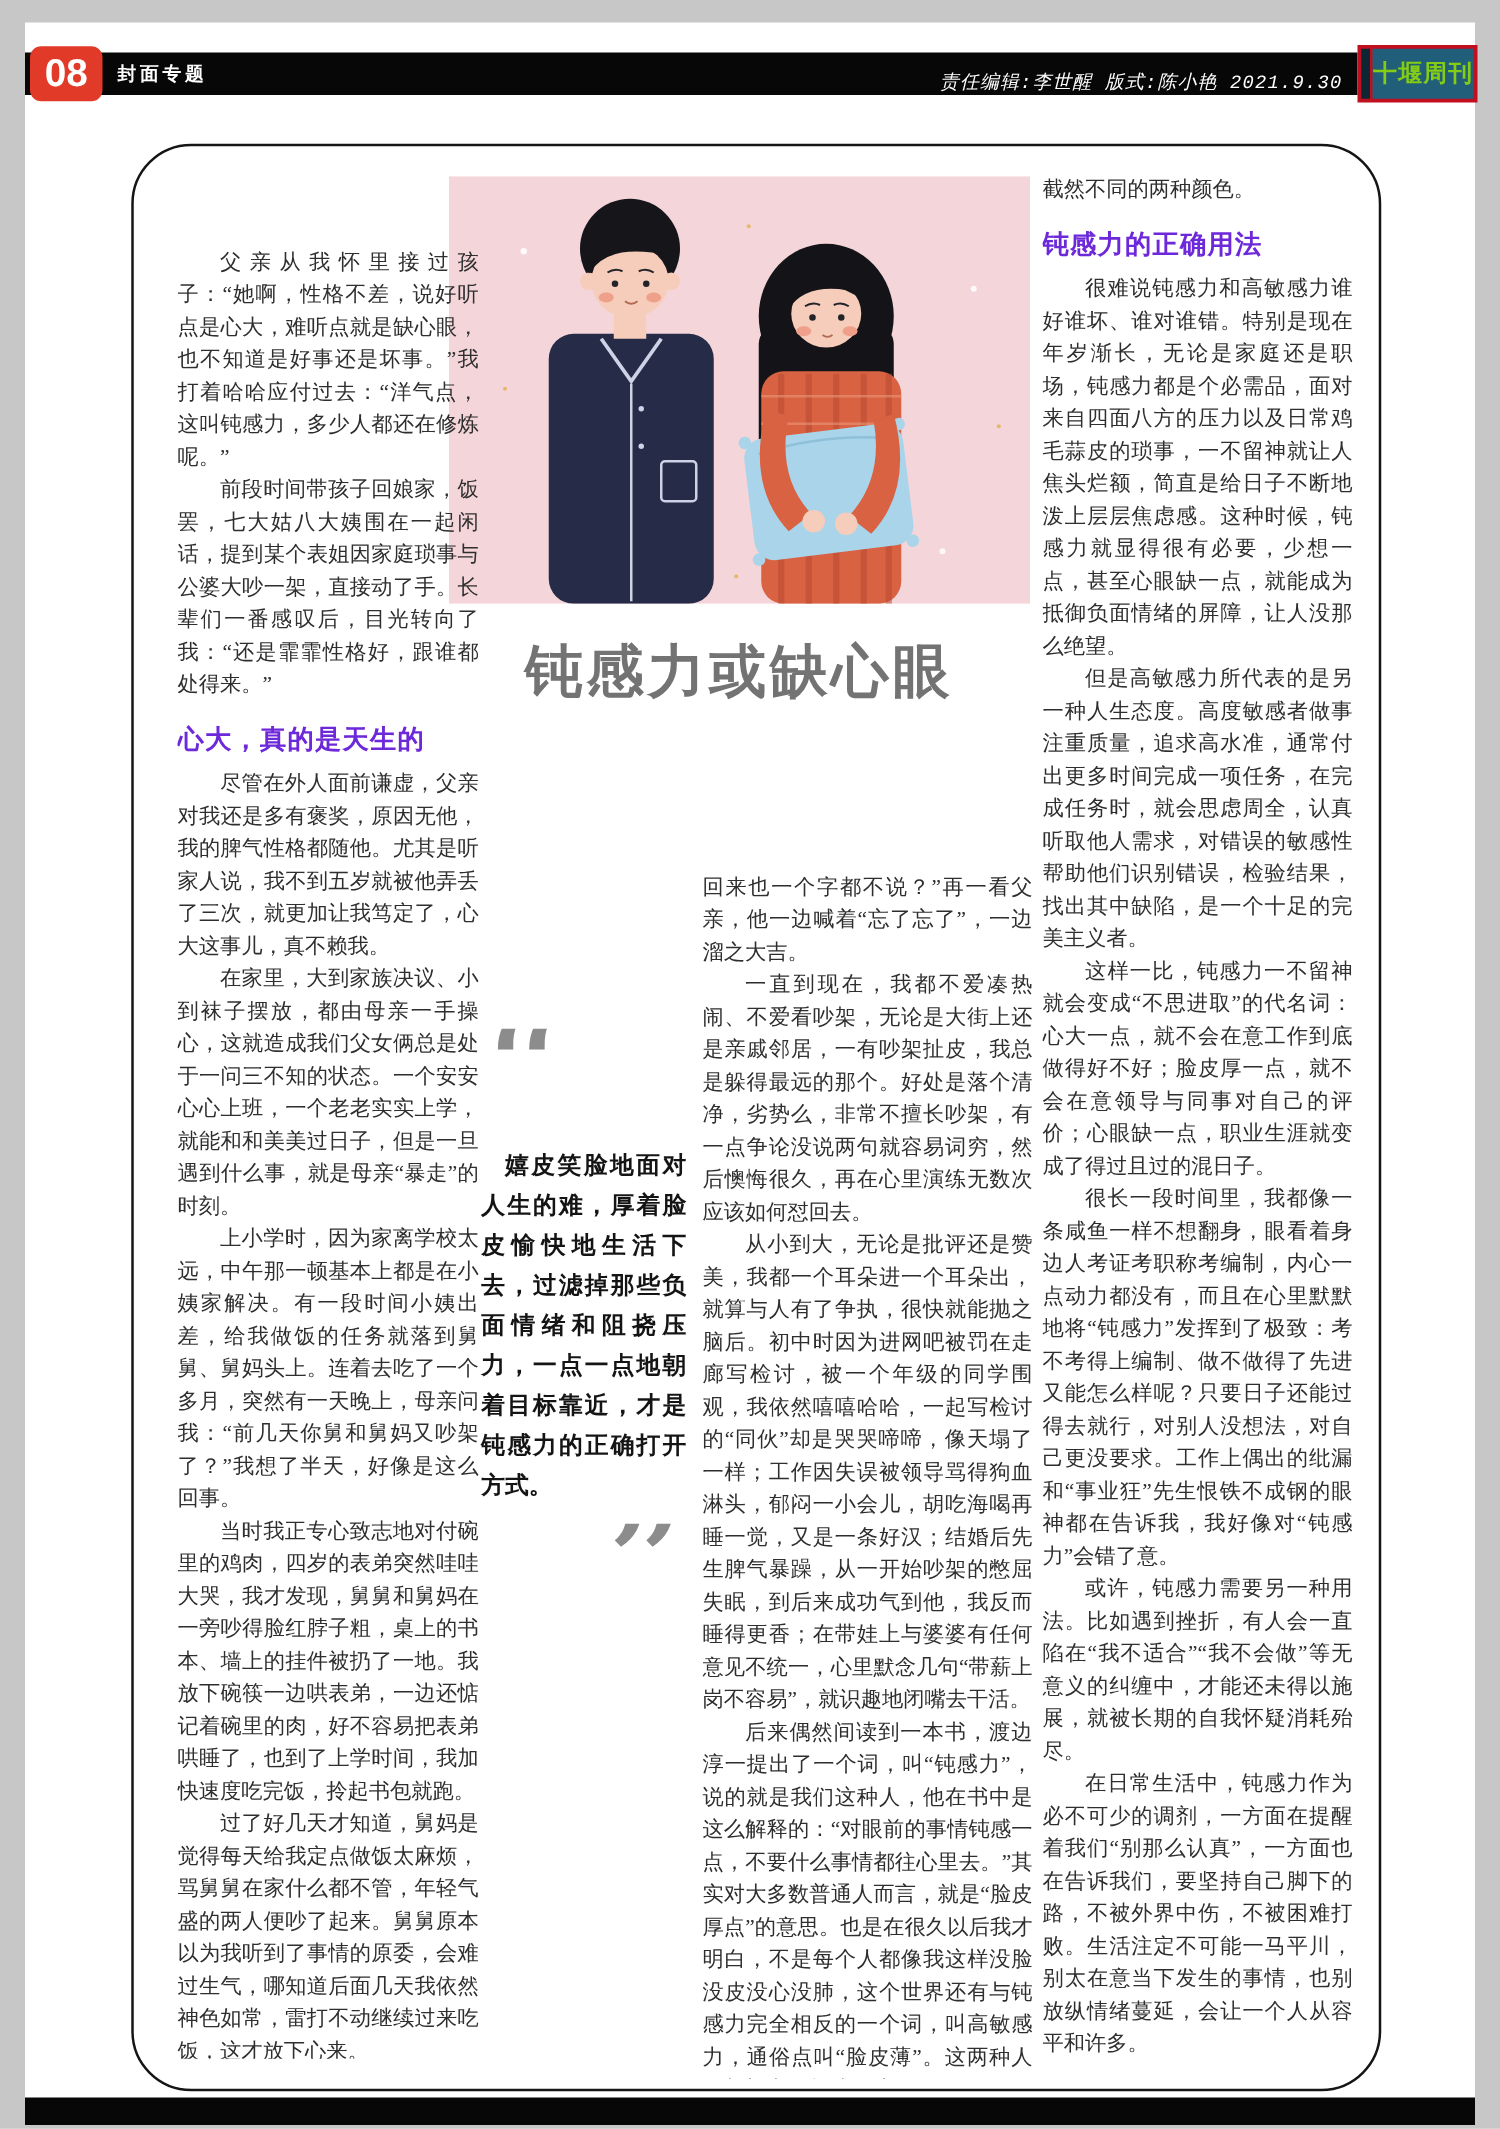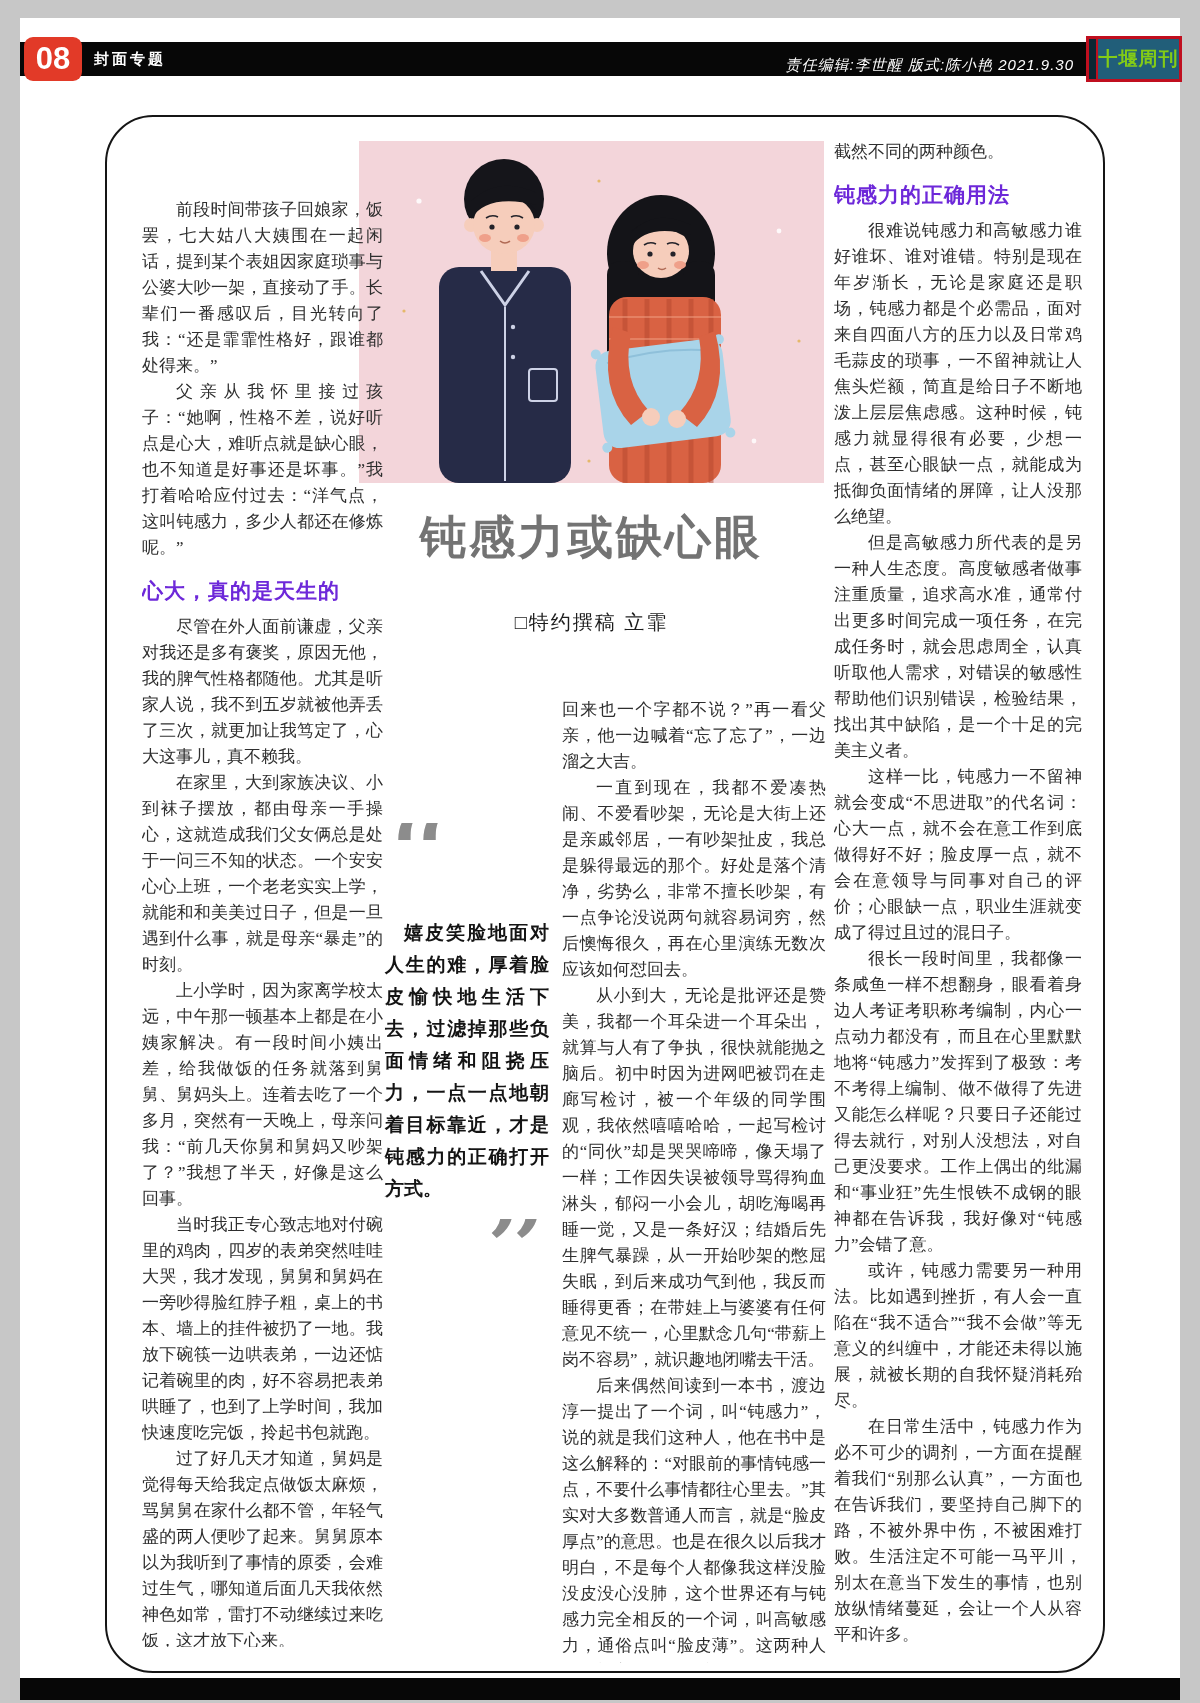--- a/index.html
+++ b/index.html
@@ -26,21 +26,21 @@
   }
   .section-title{
     margin-left:74px;color:#ffffff;
     font-family:"Liberation Sans",sans-serif;
     font-size:15px;font-weight:bold;letter-spacing:3px;
   }
   .credits{
     position:absolute;right:12px;top:0;height:46px;
     display:flex;align-items:center;
     color:#ffffff;font-style:italic;
-    font-family:Liberation Sans, sans-serif;font-size:15px;letter-spacing:1px;
+    font-family:Liberation Mono, monospace;font-size:15px;letter-spacing:1px;
   }
   .masthead{
     position:absolute;left:1066px;top:-6px;width:96px;height:46px;
     background:#c00f1f;padding:3px;box-sizing:border-box;
     display:flex;
   }
   .masthead .spine{width:7px;height:100%;background:#0c2733;margin-right:2px;}
   .masthead .inner{
     flex:1;background:#215e79;color:#84cc16;
     display:flex;align-items:center;justify-content:center;
@@ -186,25 +186,24 @@
         </g>
 
         <path d="M254 186 Q238 248 272 284 L290 270 Q262 240 272 192 Z" fill="#d96243"></path>
         <path d="M356 190 Q372 250 338 286 L320 272 Q348 242 340 196 Z" fill="#d96243"></path>
         <circle cx="292" cy="276" r="9" fill="#f6cdbb"></circle>
         <circle cx="318" cy="278" r="9" fill="#f6cdbb"></circle>
       </g>
     </svg>
 
     <div class="headline">钝感力或缺心眼</div>
-    <div class="byline">□特约撰稿  立霏</div>
 
     <div class="col col-left">
+      <p>父亲从我怀里接过孩子：“她啊，性格不差，说好听点是心大，难听点就是缺心眼，也不知道是好事还是坏事。”我打着哈哈应付过去：“洋气点，这叫钝感力，多少人都还在修炼呢。”</p>
       <p>前段时间带孩子回娘家，饭罢，七大姑八大姨围在一起闲话，提到某个表姐因家庭琐事与公婆大吵一架，直接动了手。长辈们一番感叹后，目光转向了我：“还是霏霏性格好，跟谁都处得来。”</p>
-      <p>父亲从我怀里接过孩子：“她啊，性格不差，说好听点是心大，难听点就是缺心眼，也不知道是好事还是坏事。”我打着哈哈应付过去：“洋气点，这叫钝感力，多少人都还在修炼呢。”</p>
       <h2>心大，真的是天生的</h2>
       <p>尽管在外人面前谦虚，父亲对我还是多有褒奖，原因无他，我的脾气性格都随他。尤其是听家人说，我不到五岁就被他弄丢了三次，就更加让我笃定了，心大这事儿，真不赖我。</p>
       <p>在家里，大到家族决议、小到袜子摆放，都由母亲一手操心，这就造成我们父女俩总是处于一问三不知的状态。一个安安心心上班，一个老老实实上学，就能和和美美过日子，但是一旦遇到什么事，就是母亲“暴走”的时刻。</p>
       <p>上小学时，因为家离学校太远，中午那一顿基本上都是在小姨家解决。有一段时间小姨出差，给我做饭的任务就落到舅舅、舅妈头上。连着去吃了一个多月，突然有一天晚上，母亲问我：“前几天你舅和舅妈又吵架了？”我想了半天，好像是这么回事。</p>
       <p>当时我正专心致志地对付碗里的鸡肉，四岁的表弟突然哇哇大哭，我才发现，舅舅和舅妈在一旁吵得脸红脖子粗，桌上的书本、墙上的挂件被扔了一地。我放下碗筷一边哄表弟，一边还惦记着碗里的肉，好不容易把表弟哄睡了，也到了上学时间，我加快速度吃完饭，拎起书包就跑。</p>
       <p>过了好几天才知道，舅妈是觉得每天给我定点做饭太麻烦，骂舅舅在家什么都不管，年轻气盛的两人便吵了起来。舅舅原本以为我听到了事情的原委，会难过生气，哪知道后面几天我依然神色如常，雷打不动继续过来吃饭，这才放下心来。</p>
 
     </div>
 
     <div class="pullquote">

